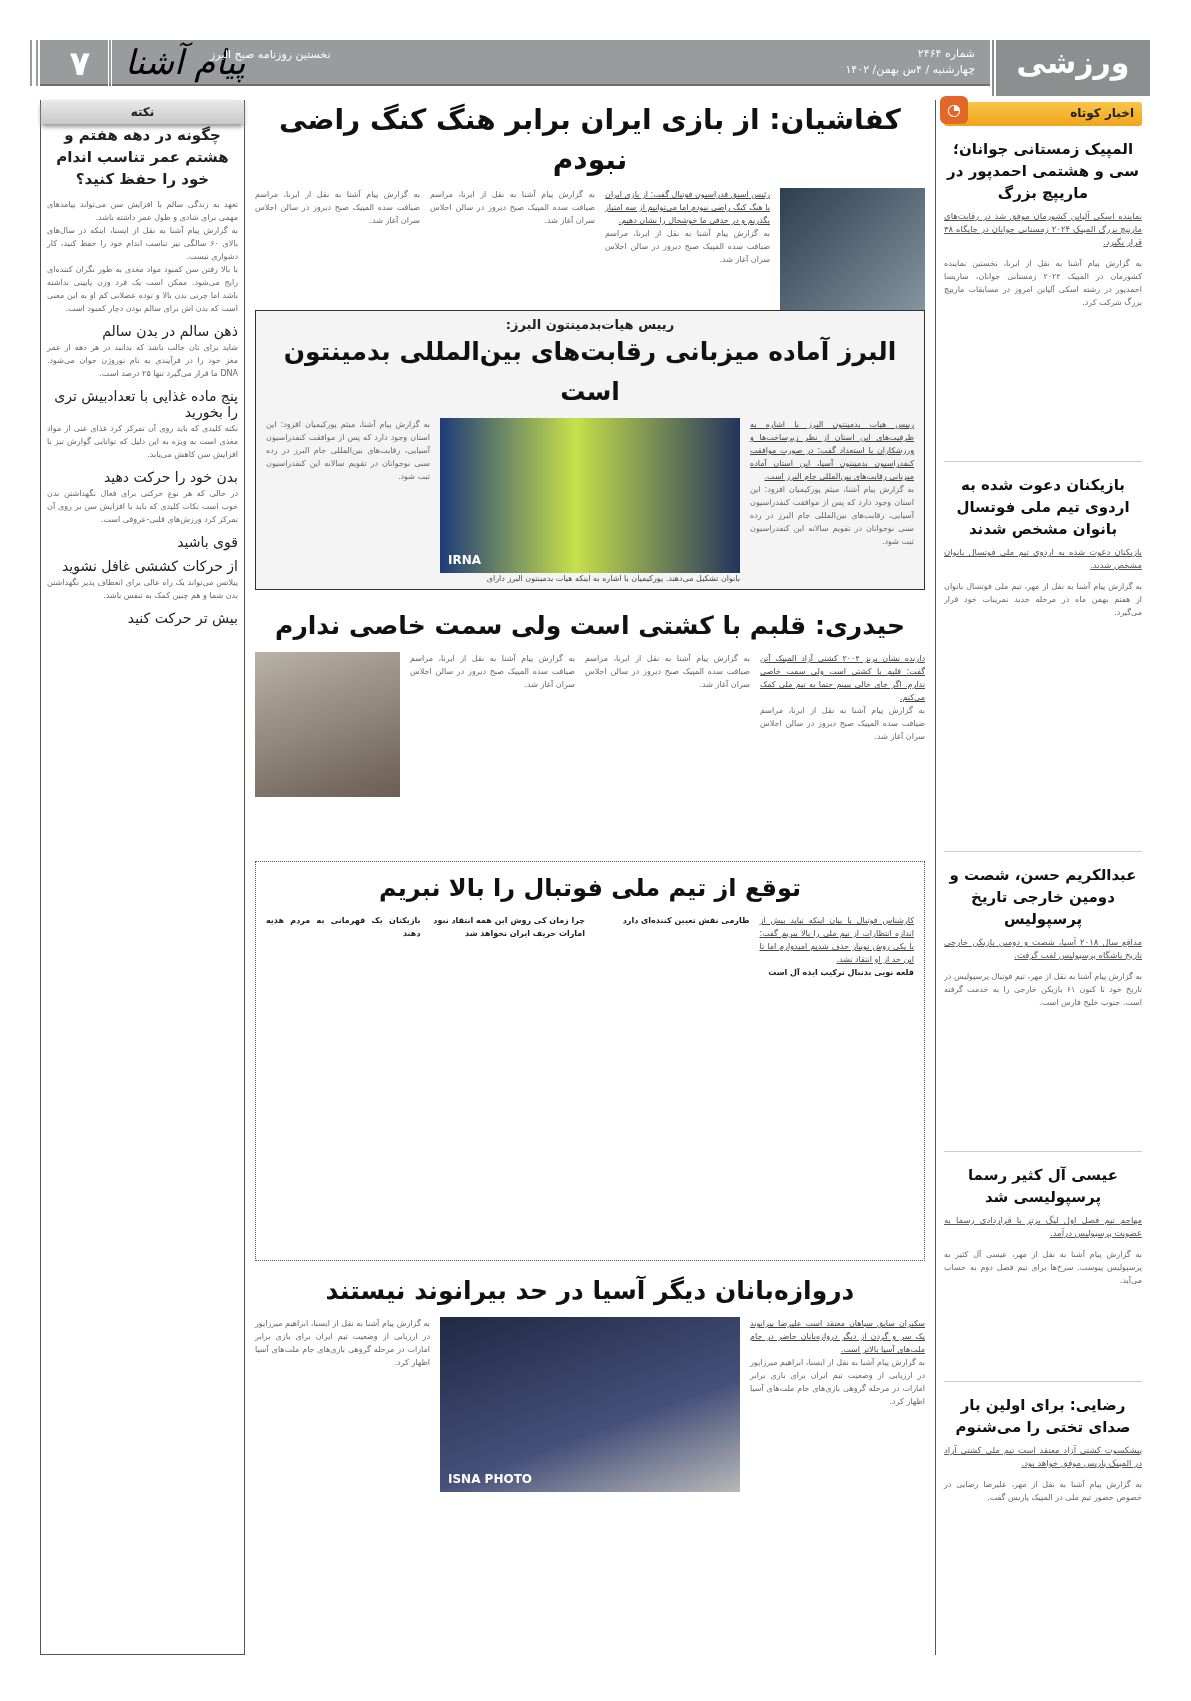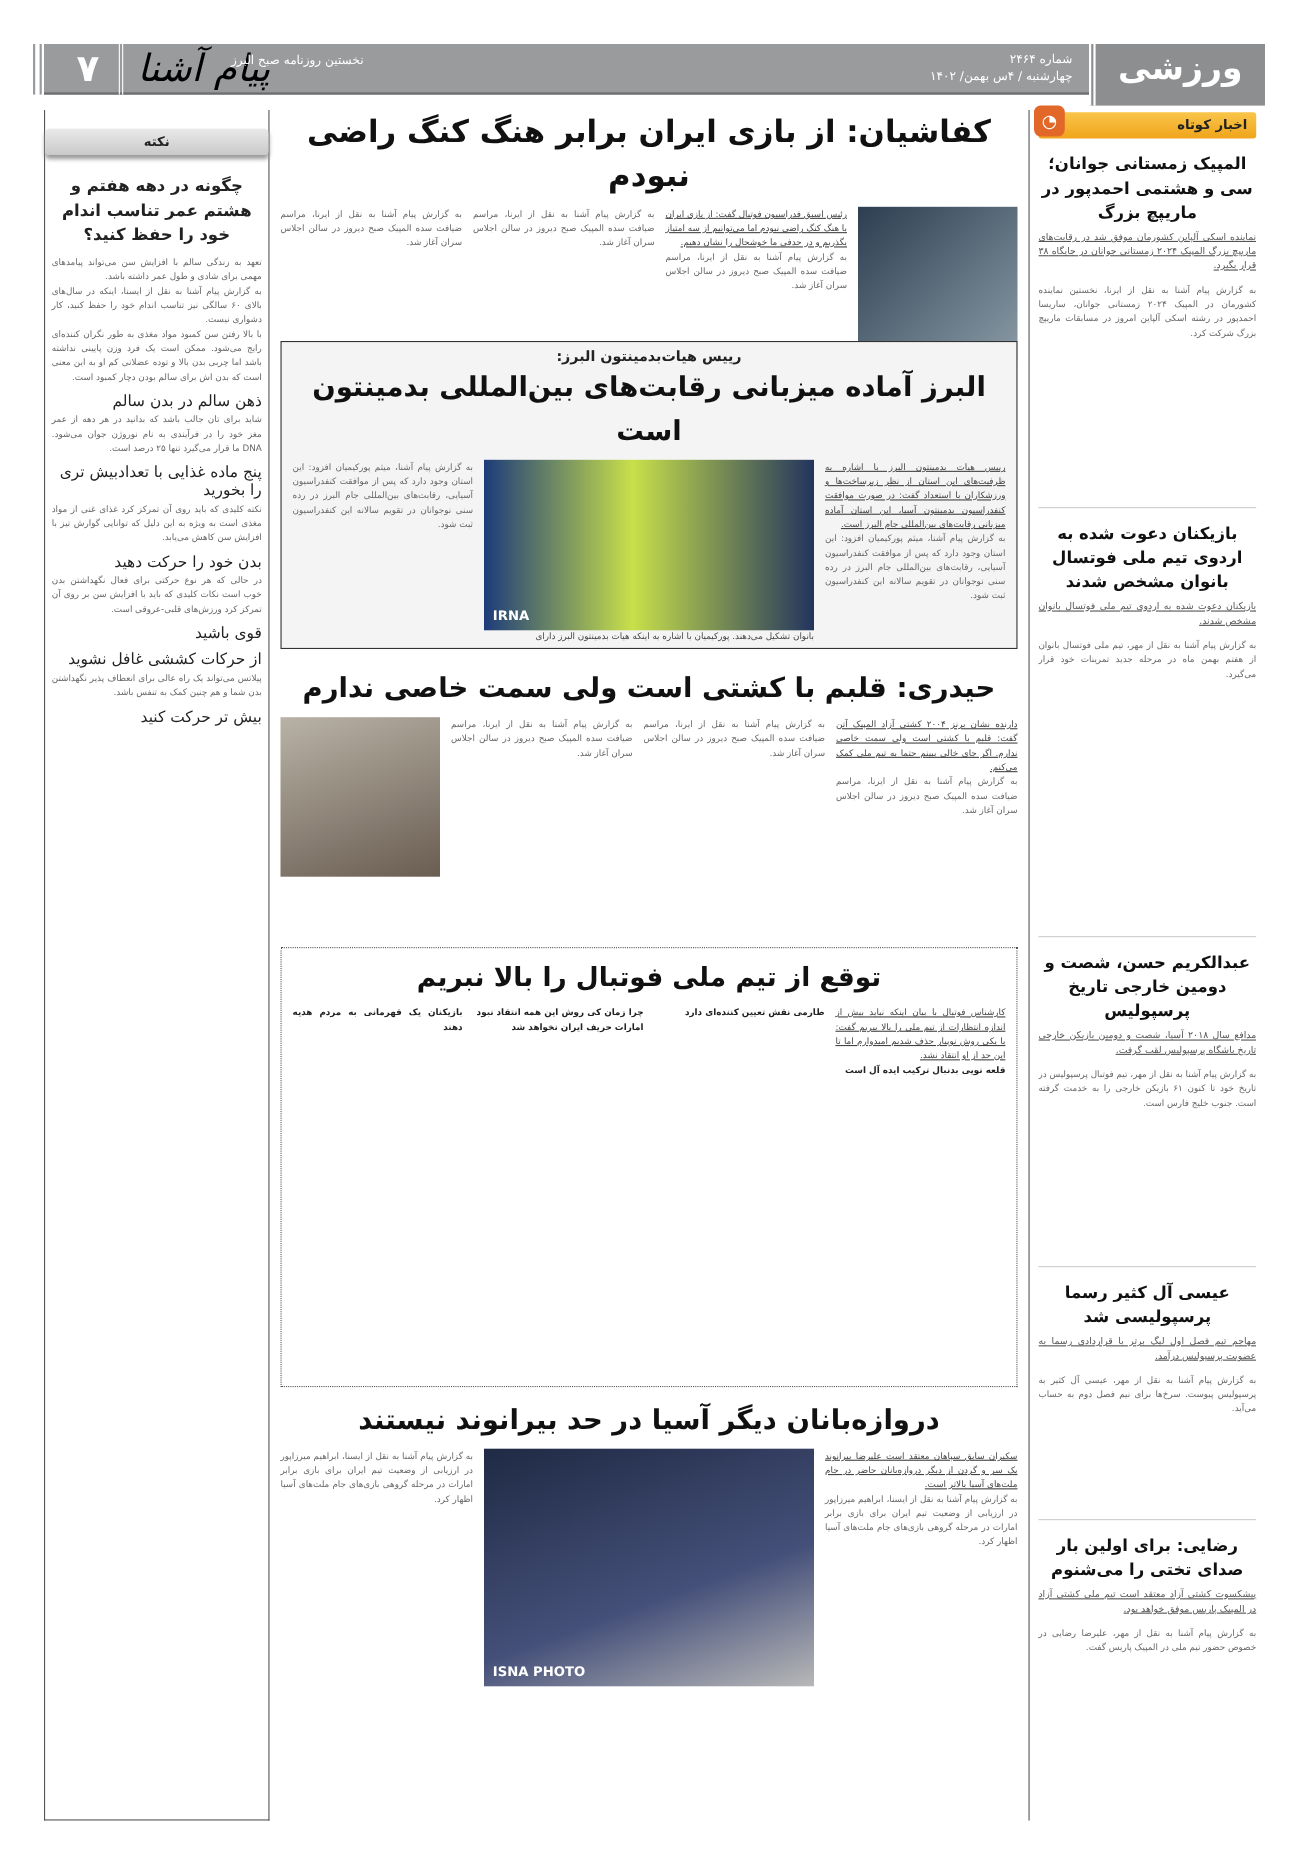--- a/index.html
+++ b/index.html
@@ -14,21 +14,21 @@
 
   .col-right { position: absolute; top: 100px; left: 935px; width: 215px; height: 1555px; border-left: 1px solid #555; padding: 0 8px; }
   .news-bar { position: relative; height: 24px; background: linear-gradient(#f9c54a,#f0a41b); border-radius: 3px; margin-top: 2px; }
   .news-bar span { position: absolute; right: 8px; top: 4px; font-size: 12px; font-weight: bold; color: #222; }
   .rss { position: absolute; left: -4px; top: -6px; width: 28px; height: 28px; background: #e2682a; border-radius: 6px; color: #fff; font-size: 16px; text-align: center; line-height: 28px; direction: ltr; }
   .brief h3 { font-size: 15px; font-weight: bold; text-align: center; line-height: 22px; margin: 12px 0 6px; color: #111; }
   .brief .lead { font-size: 8.5px; color: #555; text-decoration: underline; line-height: 13px; margin-bottom: 8px; text-align: justify; }
   .body-text { font-size: 8px; color: #666; line-height: 13px; text-align: justify; }
 
   .col-left { position: absolute; top: 100px; left: 40px; width: 205px; height: 1555px; border: 1px solid #555; border-top: none; padding: 0 6px; }
-  .nokte-bar { margin: 17px -6px; height: 24px; background: linear-gradient(#e9e9e9,#c9c9c9); border-radius: 4px; box-shadow: 0 3px 4px #999; text-align: center; font-weight: bold; font-size: 12px; line-height: 24px; }
+  .nokte-bar { margin: 0 -6px; height: 24px; background: linear-gradient(#e9e9e9,#c9c9c9); border-radius: 4px; box-shadow: 0 3px 4px #999; text-align: center; font-weight: bold; font-size: 12px; line-height: 24px; }
   .col-left h2 { font-size: 15px; font-weight: bold; text-align: center; line-height: 22px; margin: 0 0 8px; }
   .col-left h4 { font-size: 14px; font-weight: normal; color: #222; margin: 8px 0 2px; }
 
   .main { position: absolute; top: 100px; left: 255px; width: 670px; }
   .headline { font-size: 28px; font-weight: bold; text-align: center; color: #111; line-height: 40px; }
   .article { position: relative; }
   .cols { display: flex; gap: 10px; }
   .cols > div { flex: 1; }
   .photo { background: #5d6a74; position: relative; overflow: hidden; }
   .photo .ph-label { position: absolute; bottom: 6px; left: 8px; color: #fff; font-size: 12px; font-weight: bold; direction: ltr; }
@@ -181,21 +181,21 @@
   </div>
 
   <div class="article" style="margin-top:10px">
     <div class="headline" style="font-size:25px">دروازه‌بانان دیگر آسیا در حد بیرانوند نیستند</div>
     <div class="cols" style="margin-top:6px">
       <div>
         <p class="body-text" style="text-decoration:underline;color:#444">سکبران سابق سپاهان معتقد است علیرضا بیرانوند یک سر و گردن از دیگر دروازه‌بانان حاضر در جام ملت‌های آسیا بالاتر است.</p>
         <p class="body-text">به گزارش پیام آشنا به نقل از ایسنا، ابراهیم میرزاپور در ارزیابی از وضعیت تیم ایران برای بازی برابر امارات در مرحله گروهی بازی‌های جام ملت‌های آسیا اظهار کرد.</p>
       </div>
       <div style="flex:0 0 300px">
-        <div class="photo" style="height:216px;background:linear-gradient(160deg,#1f2a44,#45507a 60%,#b8b8b8)">
+        <div class="photo" style="height:175px;background:linear-gradient(160deg,#1f2a44,#45507a 60%,#b8b8b8)">
           <span class="ph-label">ISNA PHOTO</span>
         </div>
       </div>
       <div>
           <p class="body-text">به گزارش پیام آشنا به نقل از ایسنا، ابراهیم میرزاپور در ارزیابی از وضعیت تیم ایران برای بازی برابر امارات در مرحله گروهی بازی‌های جام ملت‌های آسیا اظهار کرد.</p>
         </div>
     </div>
   </div>
 
 </div>

